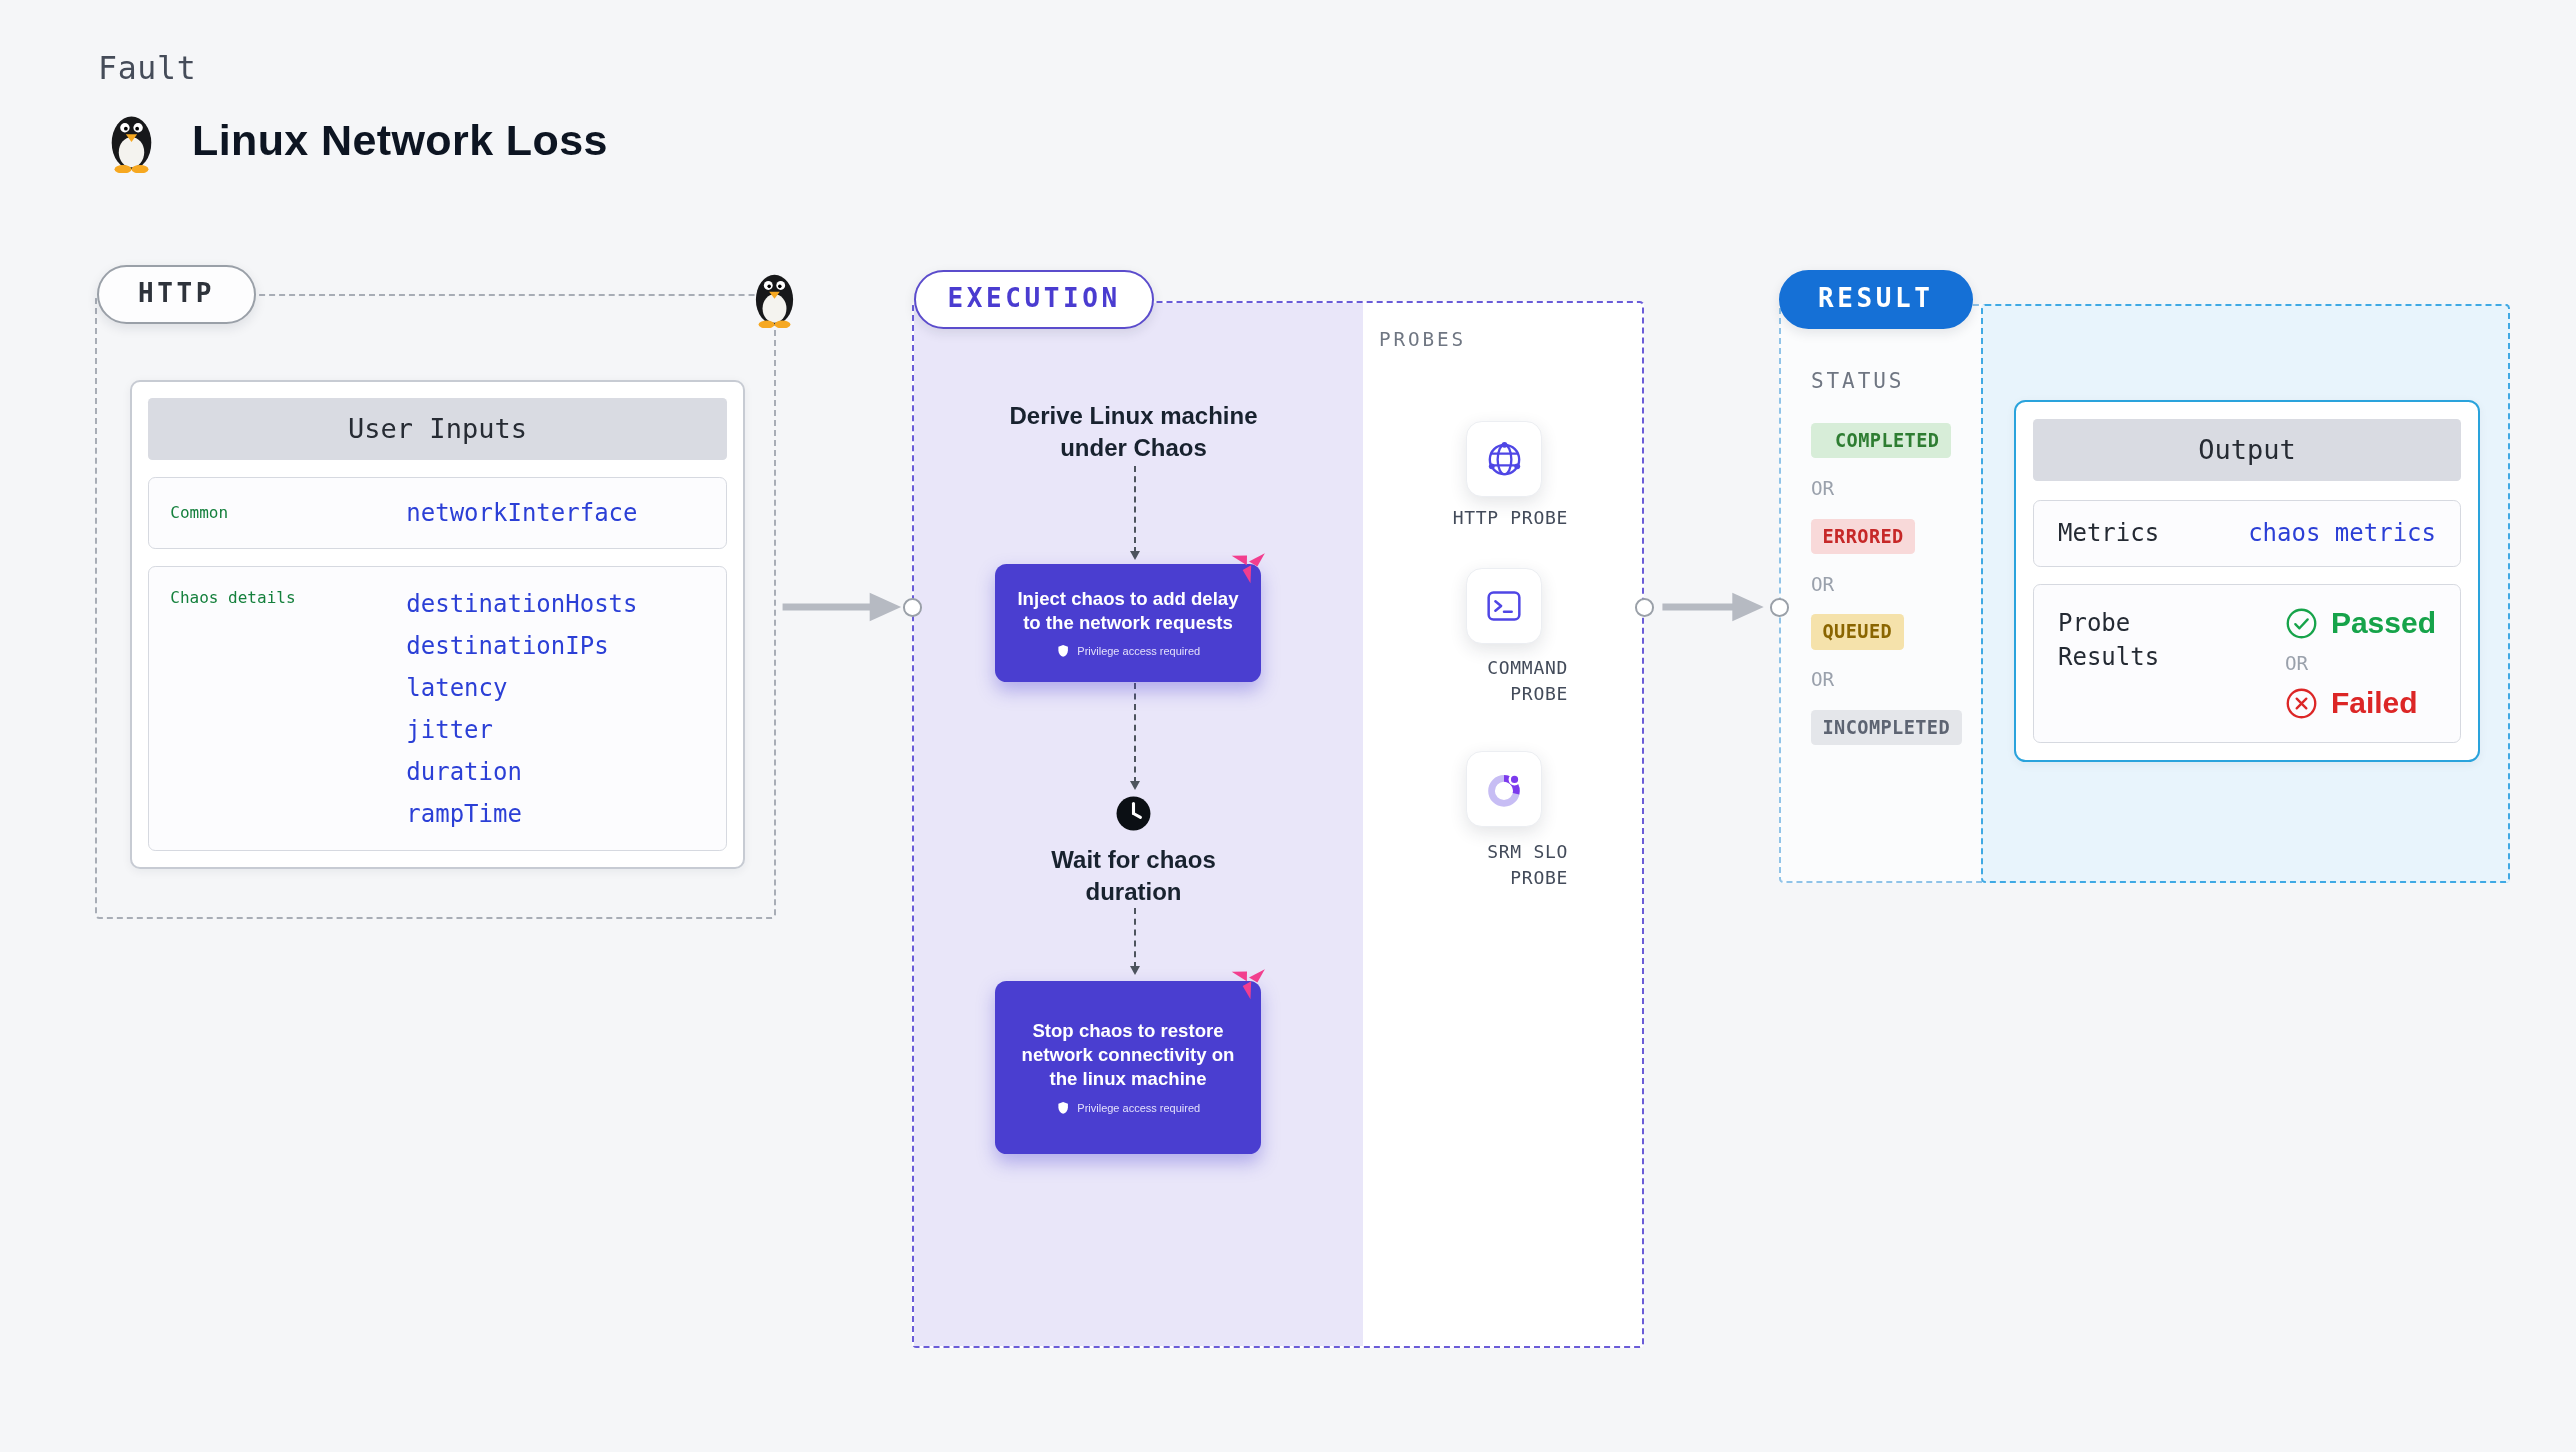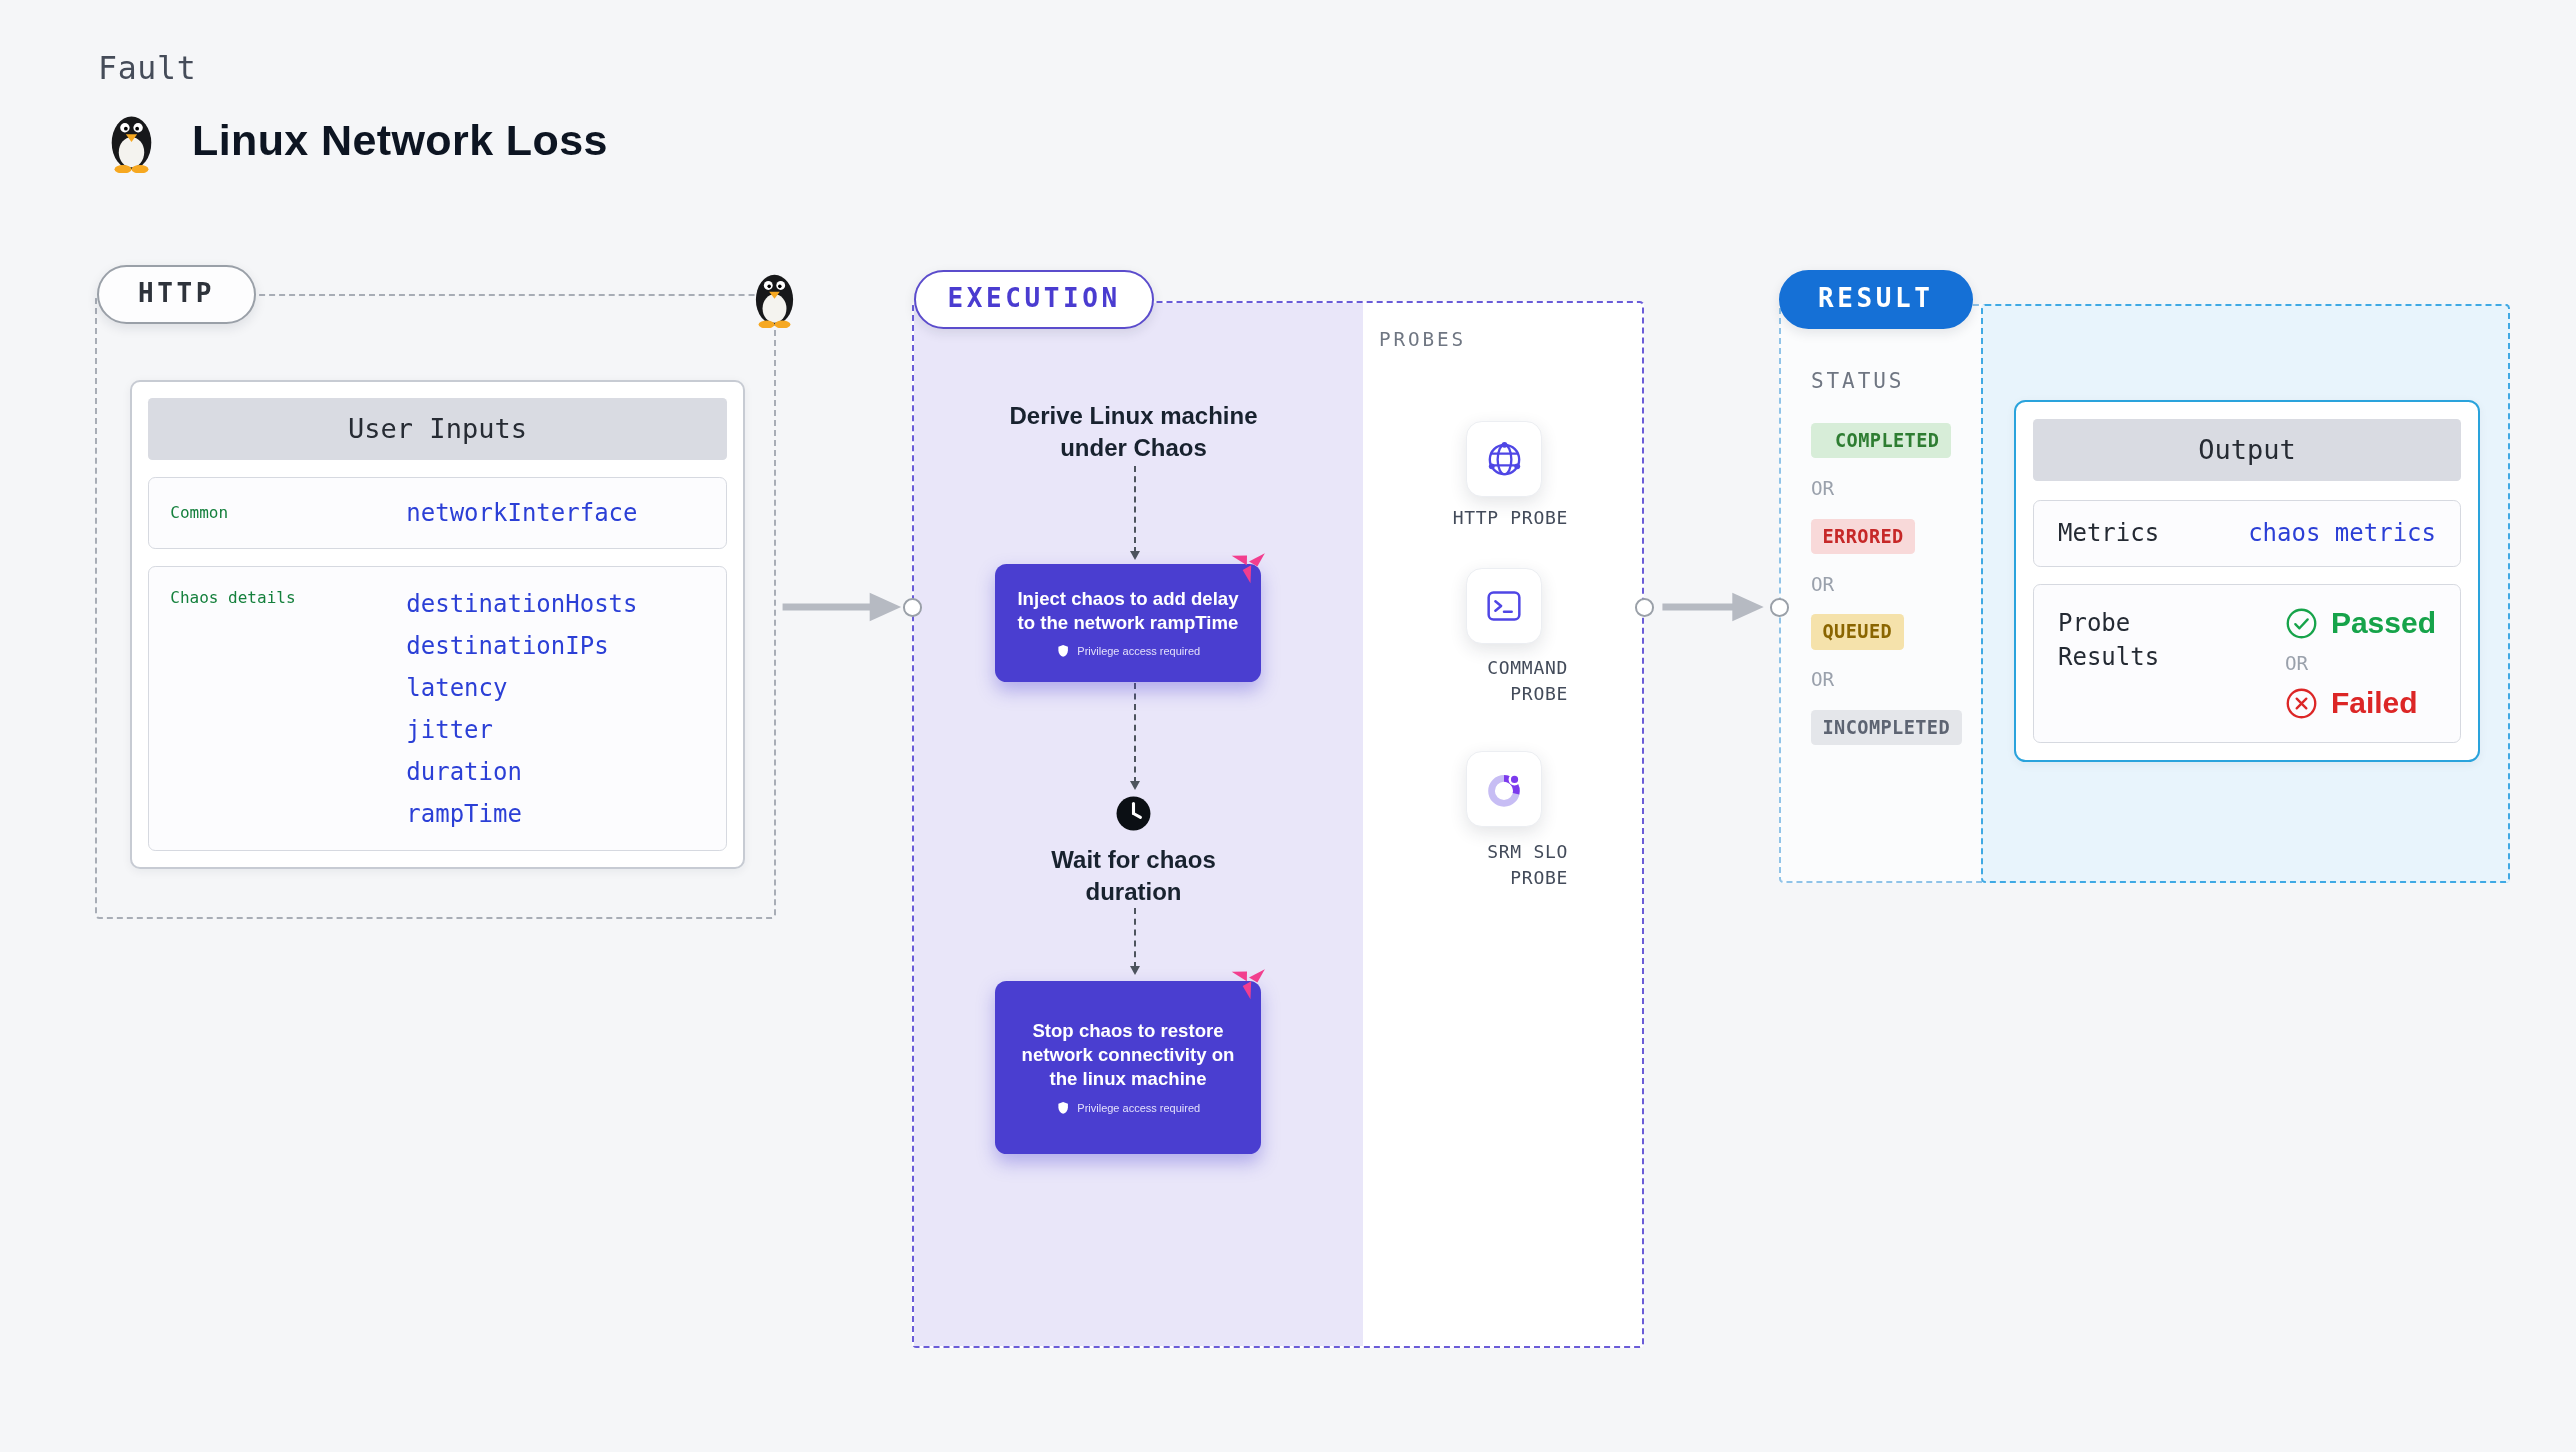--- a/index.html
+++ b/index.html
@@ -179,21 +179,21 @@
   </svg>
   <div class="port port1"></div>
 
   <div class="exec-box">
     <div class="exec-left"></div>
 
     <div class="flow-step step1">Derive Linux machine under Chaos</div>
     <div class="connector c1"></div>
 
     <div class="chaos-step cs-inject">
-      <div class="cs-text">Inject chaos to add delay to the network rampTime</div>
+      <div class="cs-text">Inject chaos to add delay to the network requests</div>
       <div class="priv">
         <svg width="14.3" height="15.8" viewBox="0 0 24 24">
           <path d="M12 2 L20 5 V11 C20 16.5 16.6 20.6 12 22 C7.4 20.6 4 16.5 4 11 V5 Z" fill="#ffffff"></path>
         </svg>
         <span>Privilege access required</span>
       </div>
     </div>
     <svg class="pink-icon pk1" viewBox="0 0 48 48">
       <g fill="#f23e8e" transform="translate(24,24)">
         <path d="M0,-3 L19,-13 L10,3 Z"></path>

